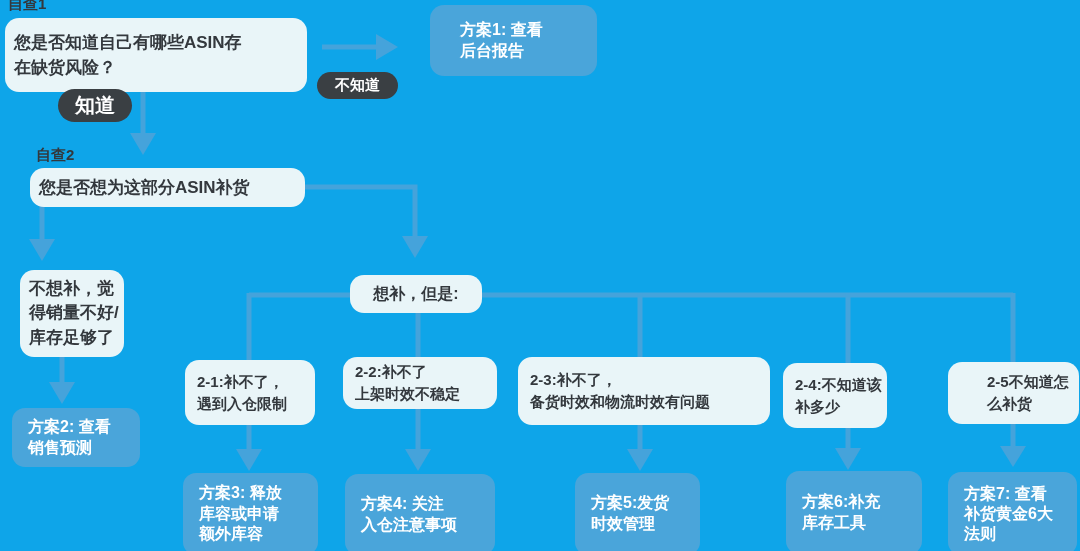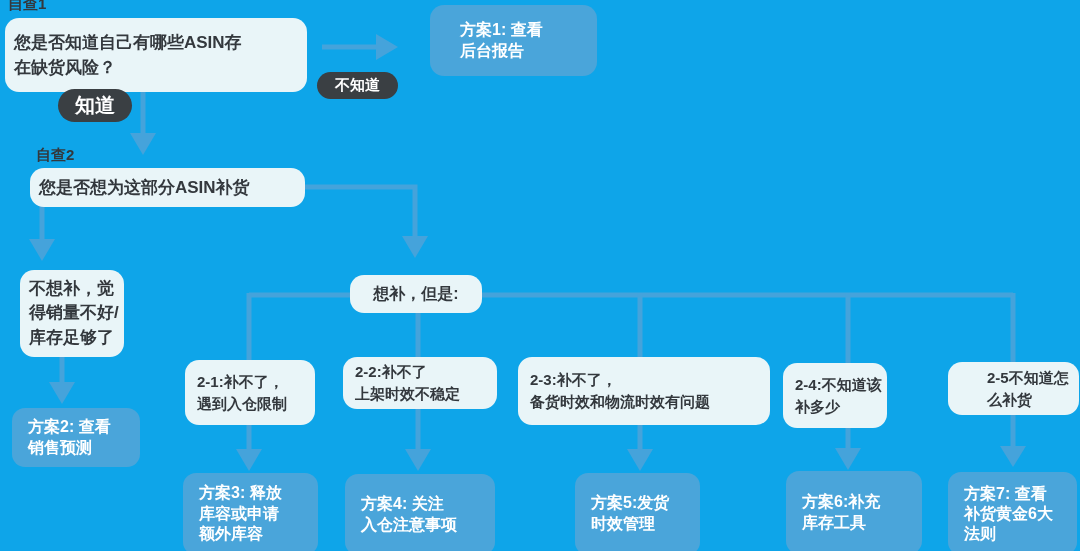--- a/index.html
+++ b/index.html
@@ -38,21 +38,21 @@
   #lbl1 { left:8px;   top:-4px; }
   #lbl2 { left:36px;  top:147px; }
   #q2   { left:30px;  top:168px; width:275px; height:39px; }
   #nowant { left:20px; top:270px; width:104px; height:87px; line-height:1.42; }
   #s2   { left:12px;  top:408px; width:128px; height:59px; }
   #want { left:350px; top:275px; width:132px; height:38px; }
   #c1   { left:185px; top:360px; width:130px; height:65px; }
   #c2   { left:343px; top:357px; width:154px; height:52px; }
   #c3   { left:518px; top:357px; width:252px; height:68px; }
   #c4   { left:783px; top:363px; width:104px; height:65px; }
-  #c5   { left:948px; top:362px; width:131px; height:53px;padding-left:39px; }
+  #c5   { left:948px; top:362px; width:131px; height:62px;padding-left:39px; }
   #s3   { left:183px; top:473px; width:135px; height:82px; }
   #s4   { left:345px; top:474px; width:150px; height:81px; }
   #s5   { left:575px; top:473px; width:125px; height:82px; }
   #s6   { left:786px; top:471px; width:136px; height:83px; }
   #s7   { left:948px; top:472px; width:129px; height:83px; line-height:1.25; }
 </style>
 </head>
 <body>
 
 <div class="stage">

